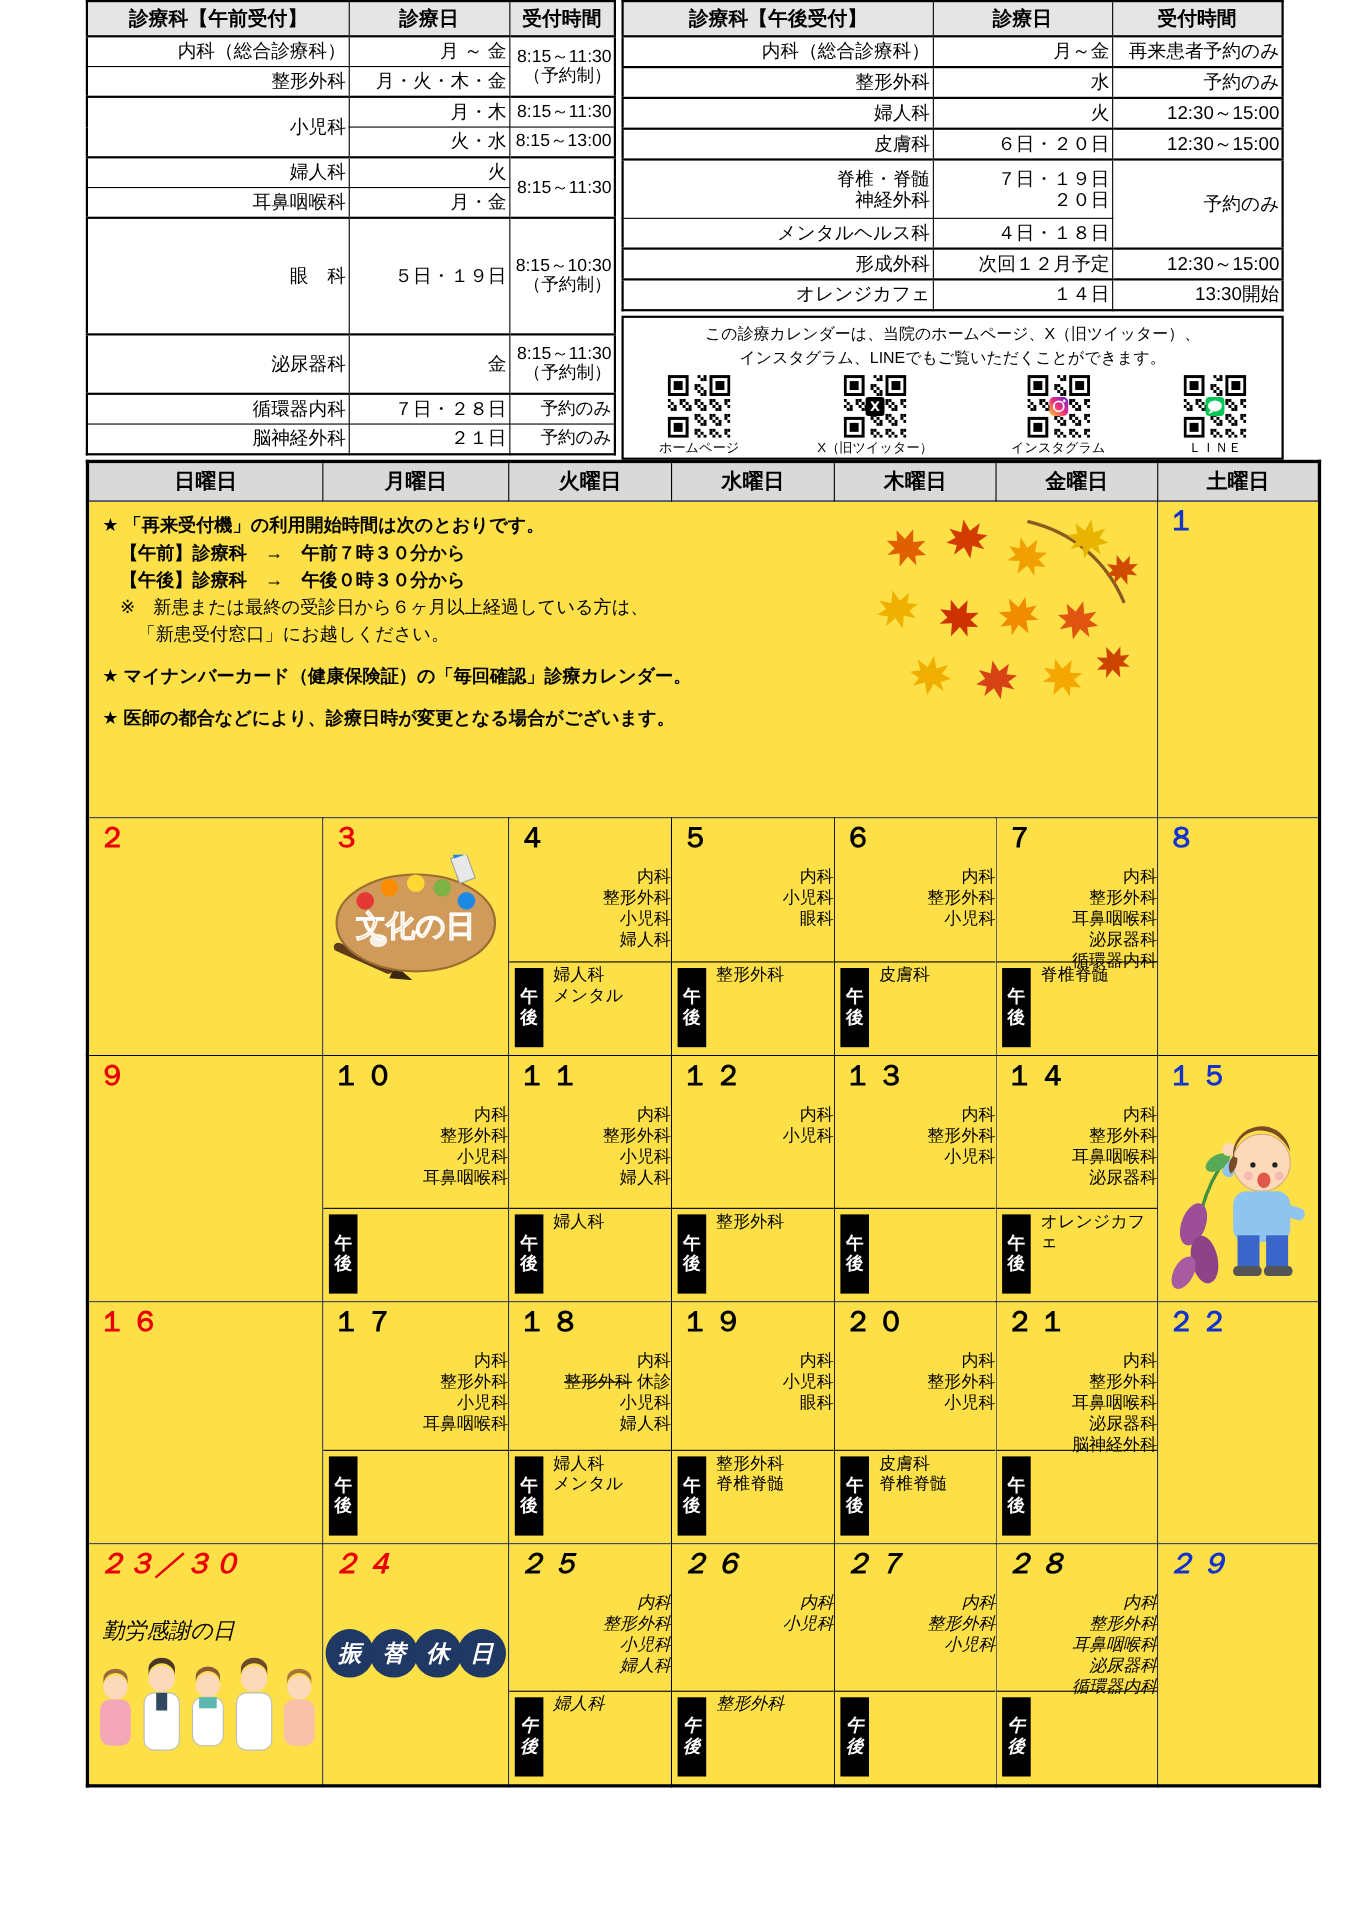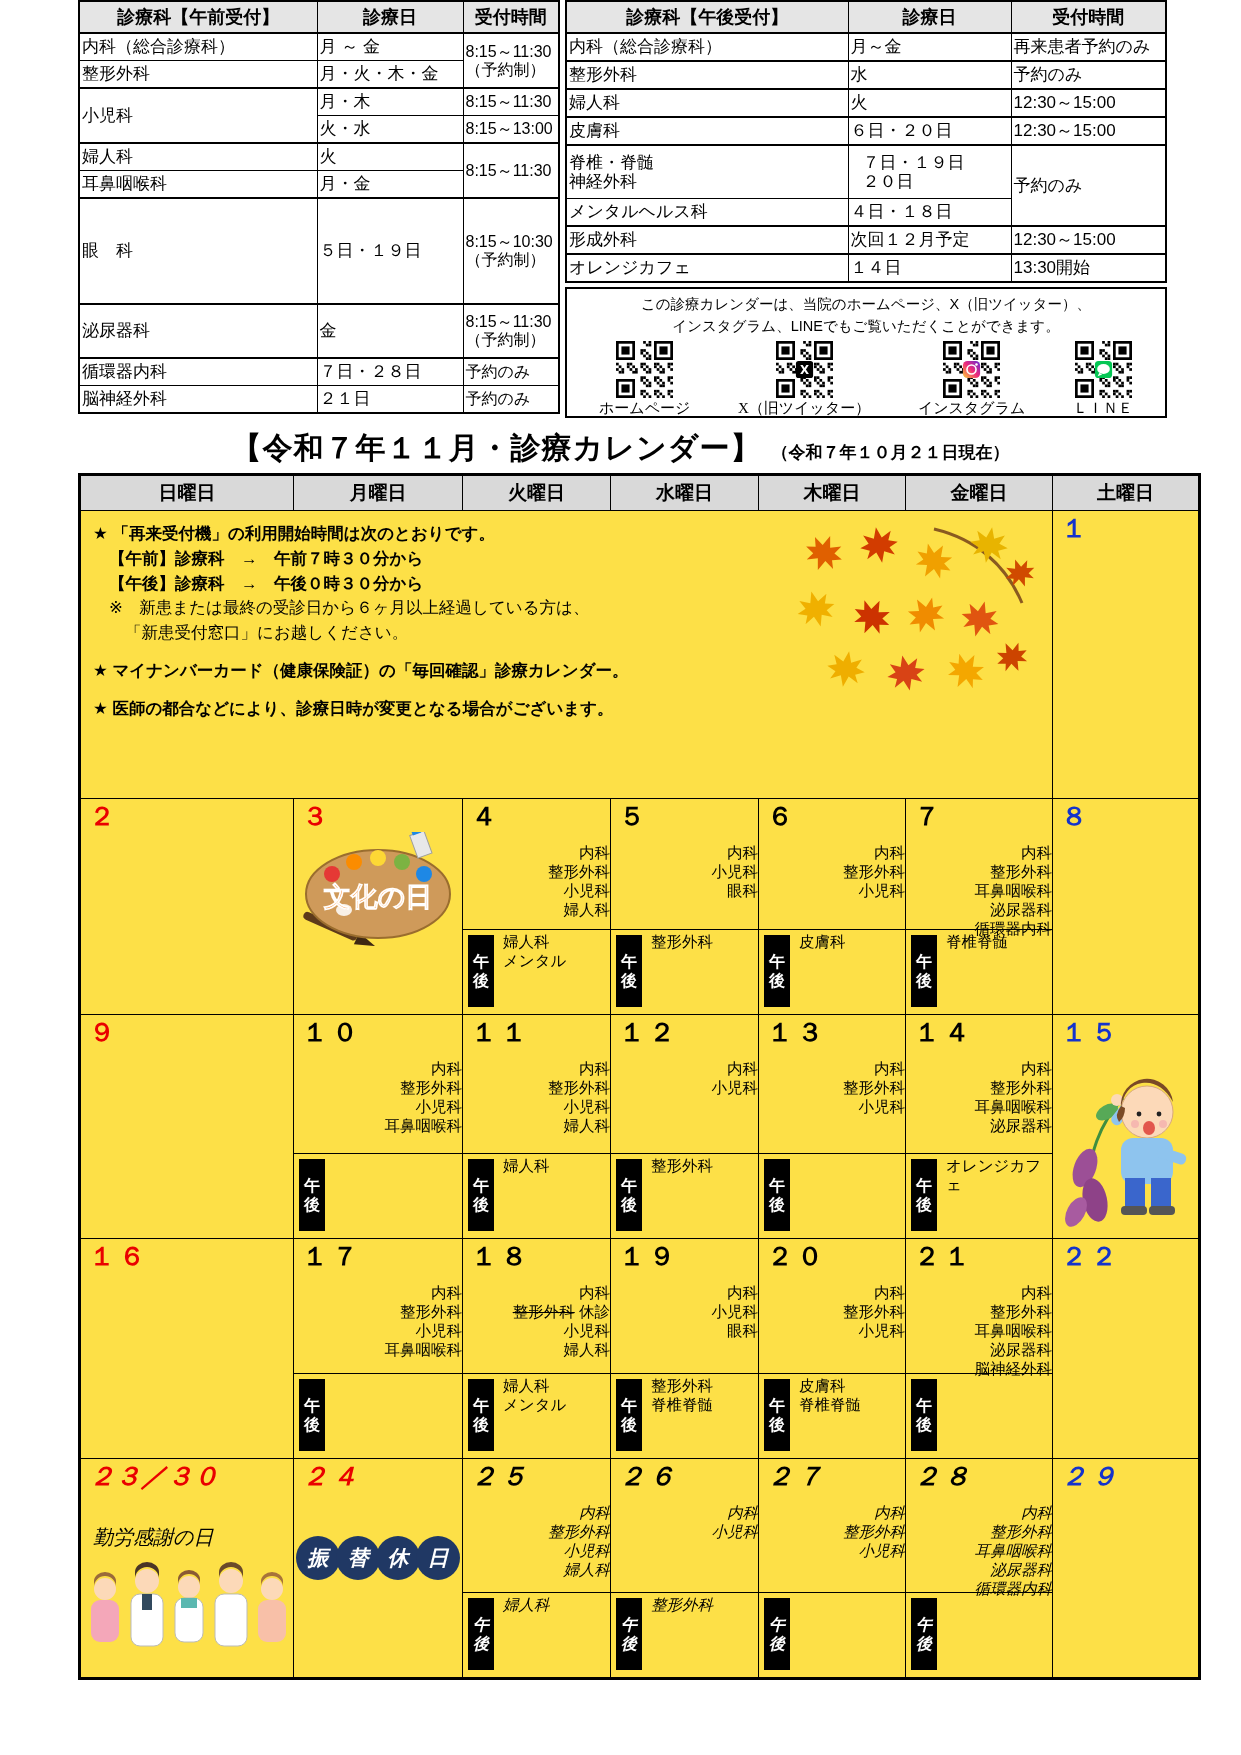--- a/index.html
+++ b/index.html
@@ -4,37 +4,37 @@
 <style>
   html,body{margin:0;padding:0;background:#fff;}
   .page{position:relative;width:1241px;height:1755px;background:#fff;color:#000;
         font-family:"Liberation Sans","DejaVu Sans",sans-serif;overflow:hidden;}
   .top-title{margin:24px 0 6px;text-align:center;font-size:31px;font-weight:bold;letter-spacing:2px;}
   .tables-row{display:flex;gap:5px;margin:0 0 0 78px;align-items:flex-start;}
   
   .sched{border-collapse:collapse;table-layout:fixed;border:2px solid #000;}
   .sched th{background:#e5e5e5;border:1px solid #000;border-bottom:2px solid #000;
             font-size:18px;font-weight:bold;height:30px;padding:0;}
-  .sched td{border:1px solid #000;font-size:17px;text-align:left;height:26px;padding:0 2px;line-height:1.12;}
+  .sched td{border:1px solid #000;font-size:17px;text-align:right;height:26px;padding:0 2px;line-height:1.12;}
   .sched tr.g td{border-top:2px solid #000;}
   .sched .pre{white-space:pre-line;}
   .am-table .time{font-size:16px;}
   .h-ganka td{height:104px;}
   .h-hinyo td{height:52px;}
   .h-seki td{height:52px;}
   .pm-naika-time{font-size:14px;}
   .seki-days{text-align:left;padding-left:14px !important;}
   
   .right-col{display:flex;flex-direction:column;}
   .qr-box{border:2px solid #000;margin-top:4px;height:122px;padding:5px 6px 0;}
   .qr-note{font-size:14.5px;text-align:center;line-height:1.5;white-space:pre-line;}
   .qr-row{display:flex;justify-content:space-between;padding:3px 26px 0 26px;}
   .qr{display:flex;flex-direction:column;align-items:center;margin:0;}
   .qr svg{width:57px;height:57px;}
-  .qr figcaption{font-size:15px;margin-top:1px;white-space:nowrap;font-family:Liberation Serif, serif;}
+  .qr figcaption{font-size:12px;margin-top:1px;white-space:nowrap;}
   
   .cal-title-row{display:flex;justify-content:center;align-items:baseline;gap:10px;margin:10px 0 4px;}
   .cal-title{font-size:30px;font-weight:bold;letter-spacing:1px;}
   .cal-subtitle{font-size:17px;font-weight:bold;}
   
   .calendar{border-collapse:collapse;table-layout:fixed;margin-left:78px;border:3px solid #000;}
   .calendar th{border:1px solid #000;background:#d9d9d9;font-size:19px;font-weight:bold;height:34px;padding:0;}
   .calendar td{border:1px solid #000;vertical-align:top;position:relative;padding:0;background:#fde047;}
   tr.w0{height:288px;} tr.w1{height:216px;} tr.w2{height:224px;} tr.w3{height:220px;} tr.w4{height:220px;font-style:italic;}
   .day-num{font-size:26px;font-weight:bold;letter-spacing:4px;padding:4px 0 0 8px;line-height:1.05;text-align:left;}
@@ -598,24 +598,20 @@
                 <ellipse cx="31.5" cy="31" rx="7" ry="5.5" fill="#fff"></ellipse>
                 <path d="M27,35 l-2,4 l5,-2 z" fill="#fff"></path>
               </svg>
             <figcaption>ＬＩＮＥ</figcaption>
           </figure>
         </div>
       </div>
     </div>
   </div>
 
-  <div class="cal-title-row">
-    <span class="cal-title">【令和７年１１月・診療カレンダー】</span>
-    <span class="cal-subtitle">（令和７年１０月２１日現在）</span>
-  </div>
 
   <table class="calendar">
     <colgroup>
       <col style="width:127px">
         <col style="width:146px">
         <col style="width:148px">
         <col style="width:148px">
       <col style="width:147px">
         <col style="width:147px">
         <col style="width:147px">

